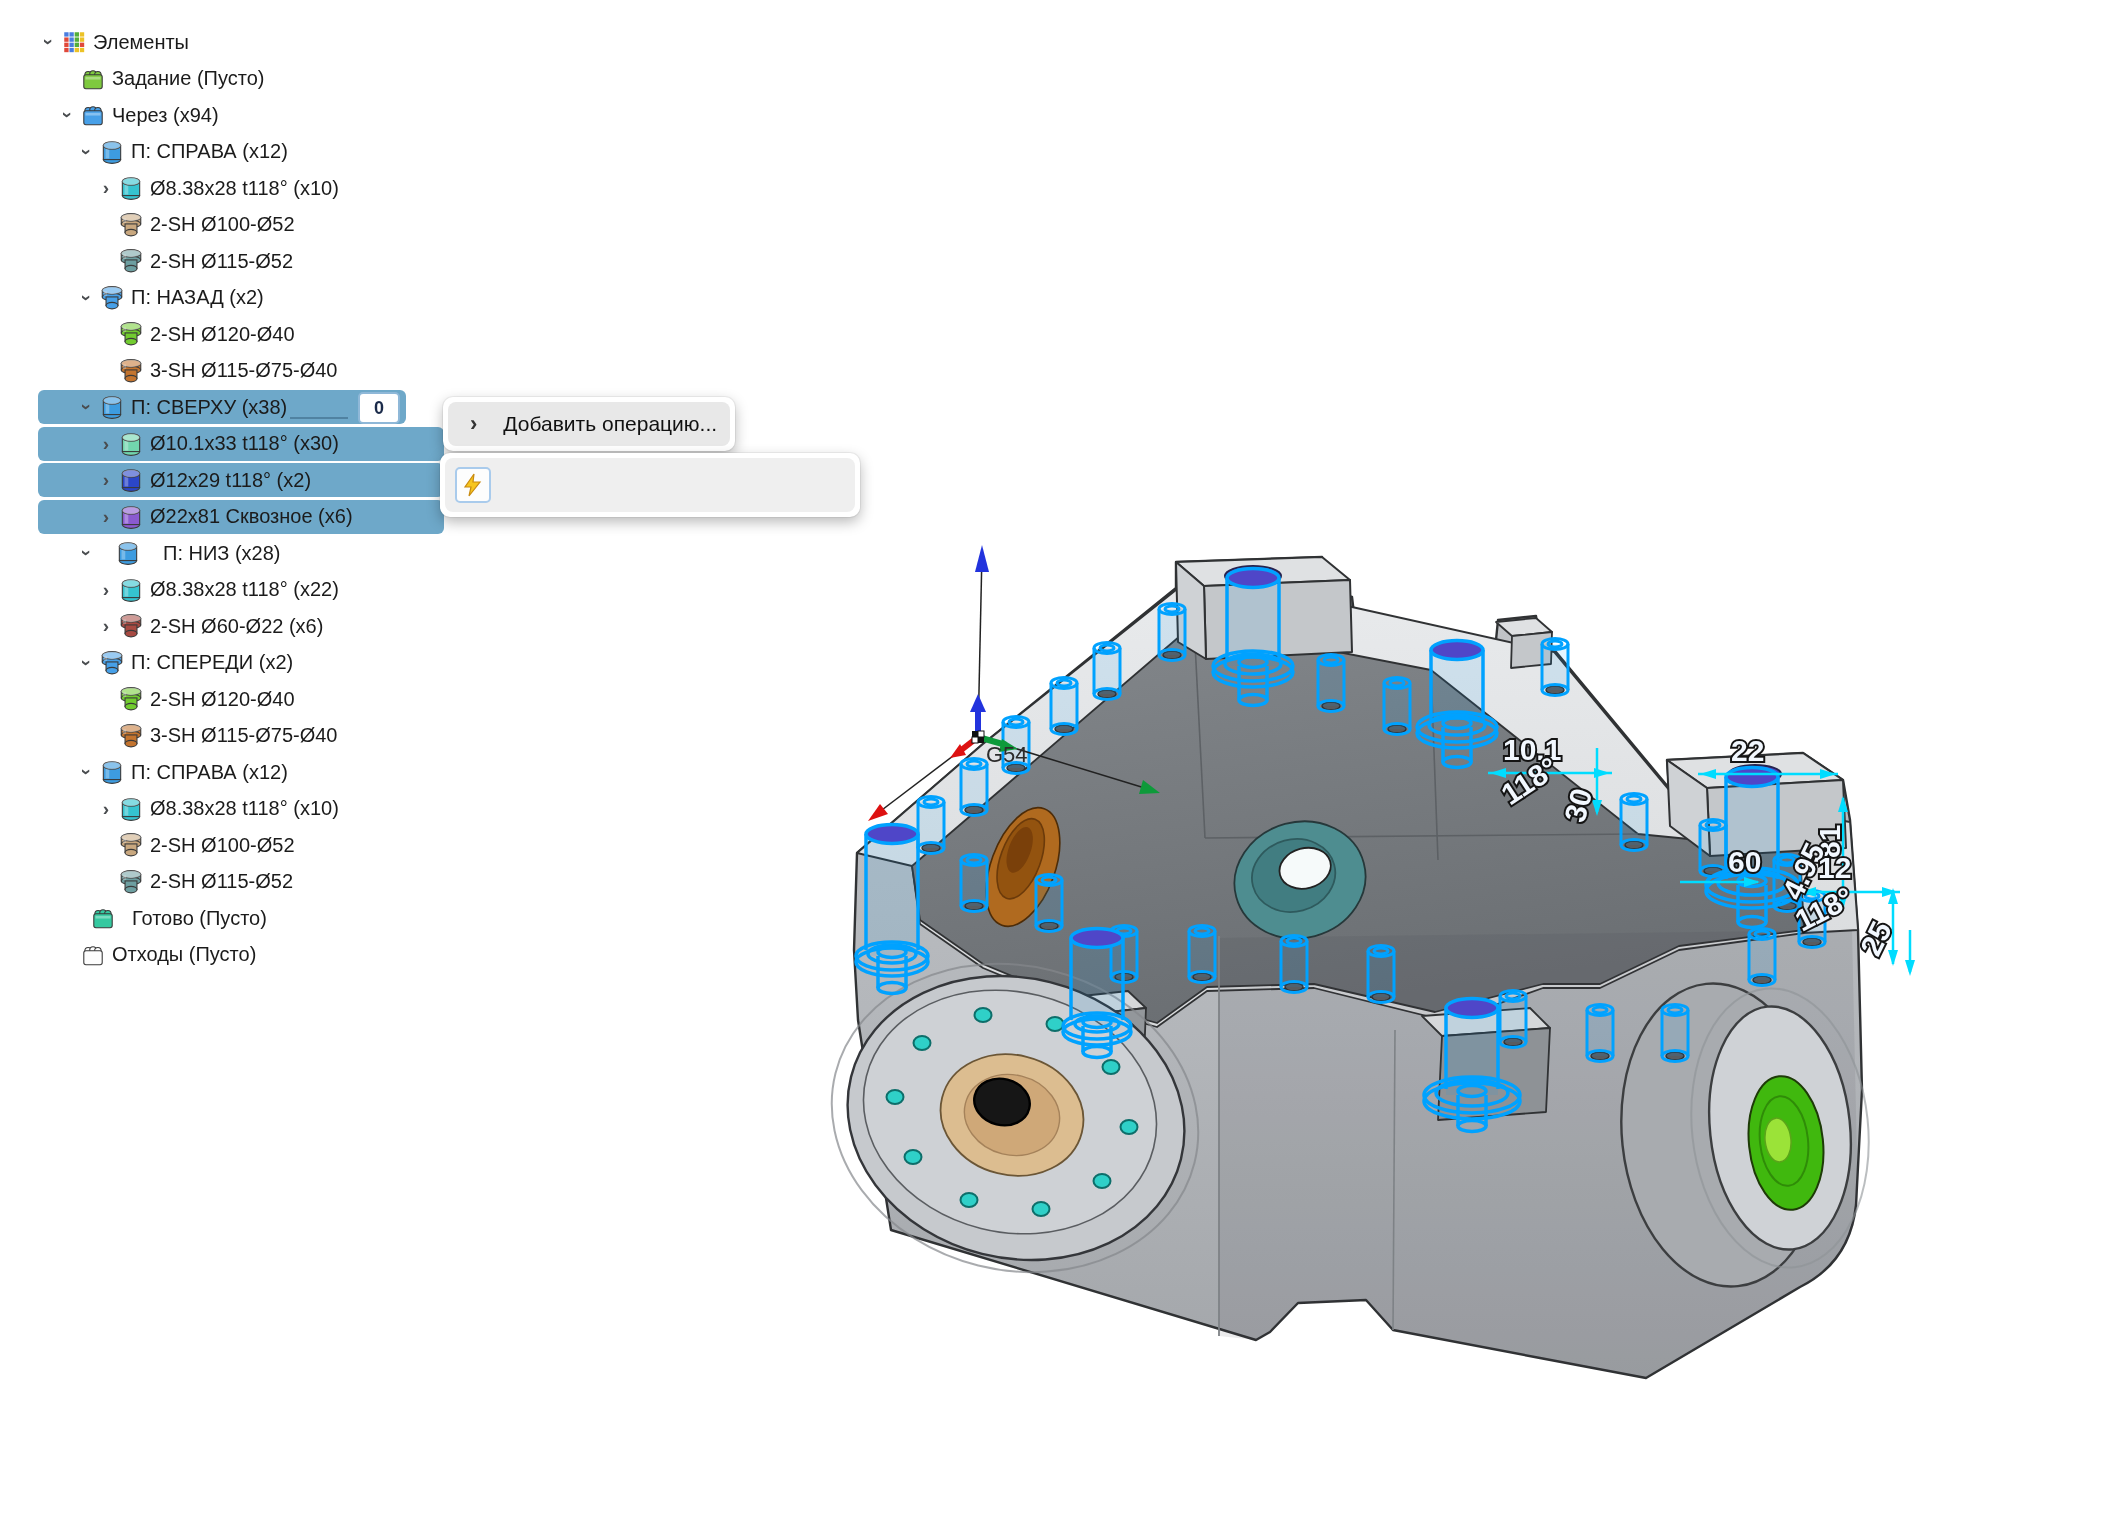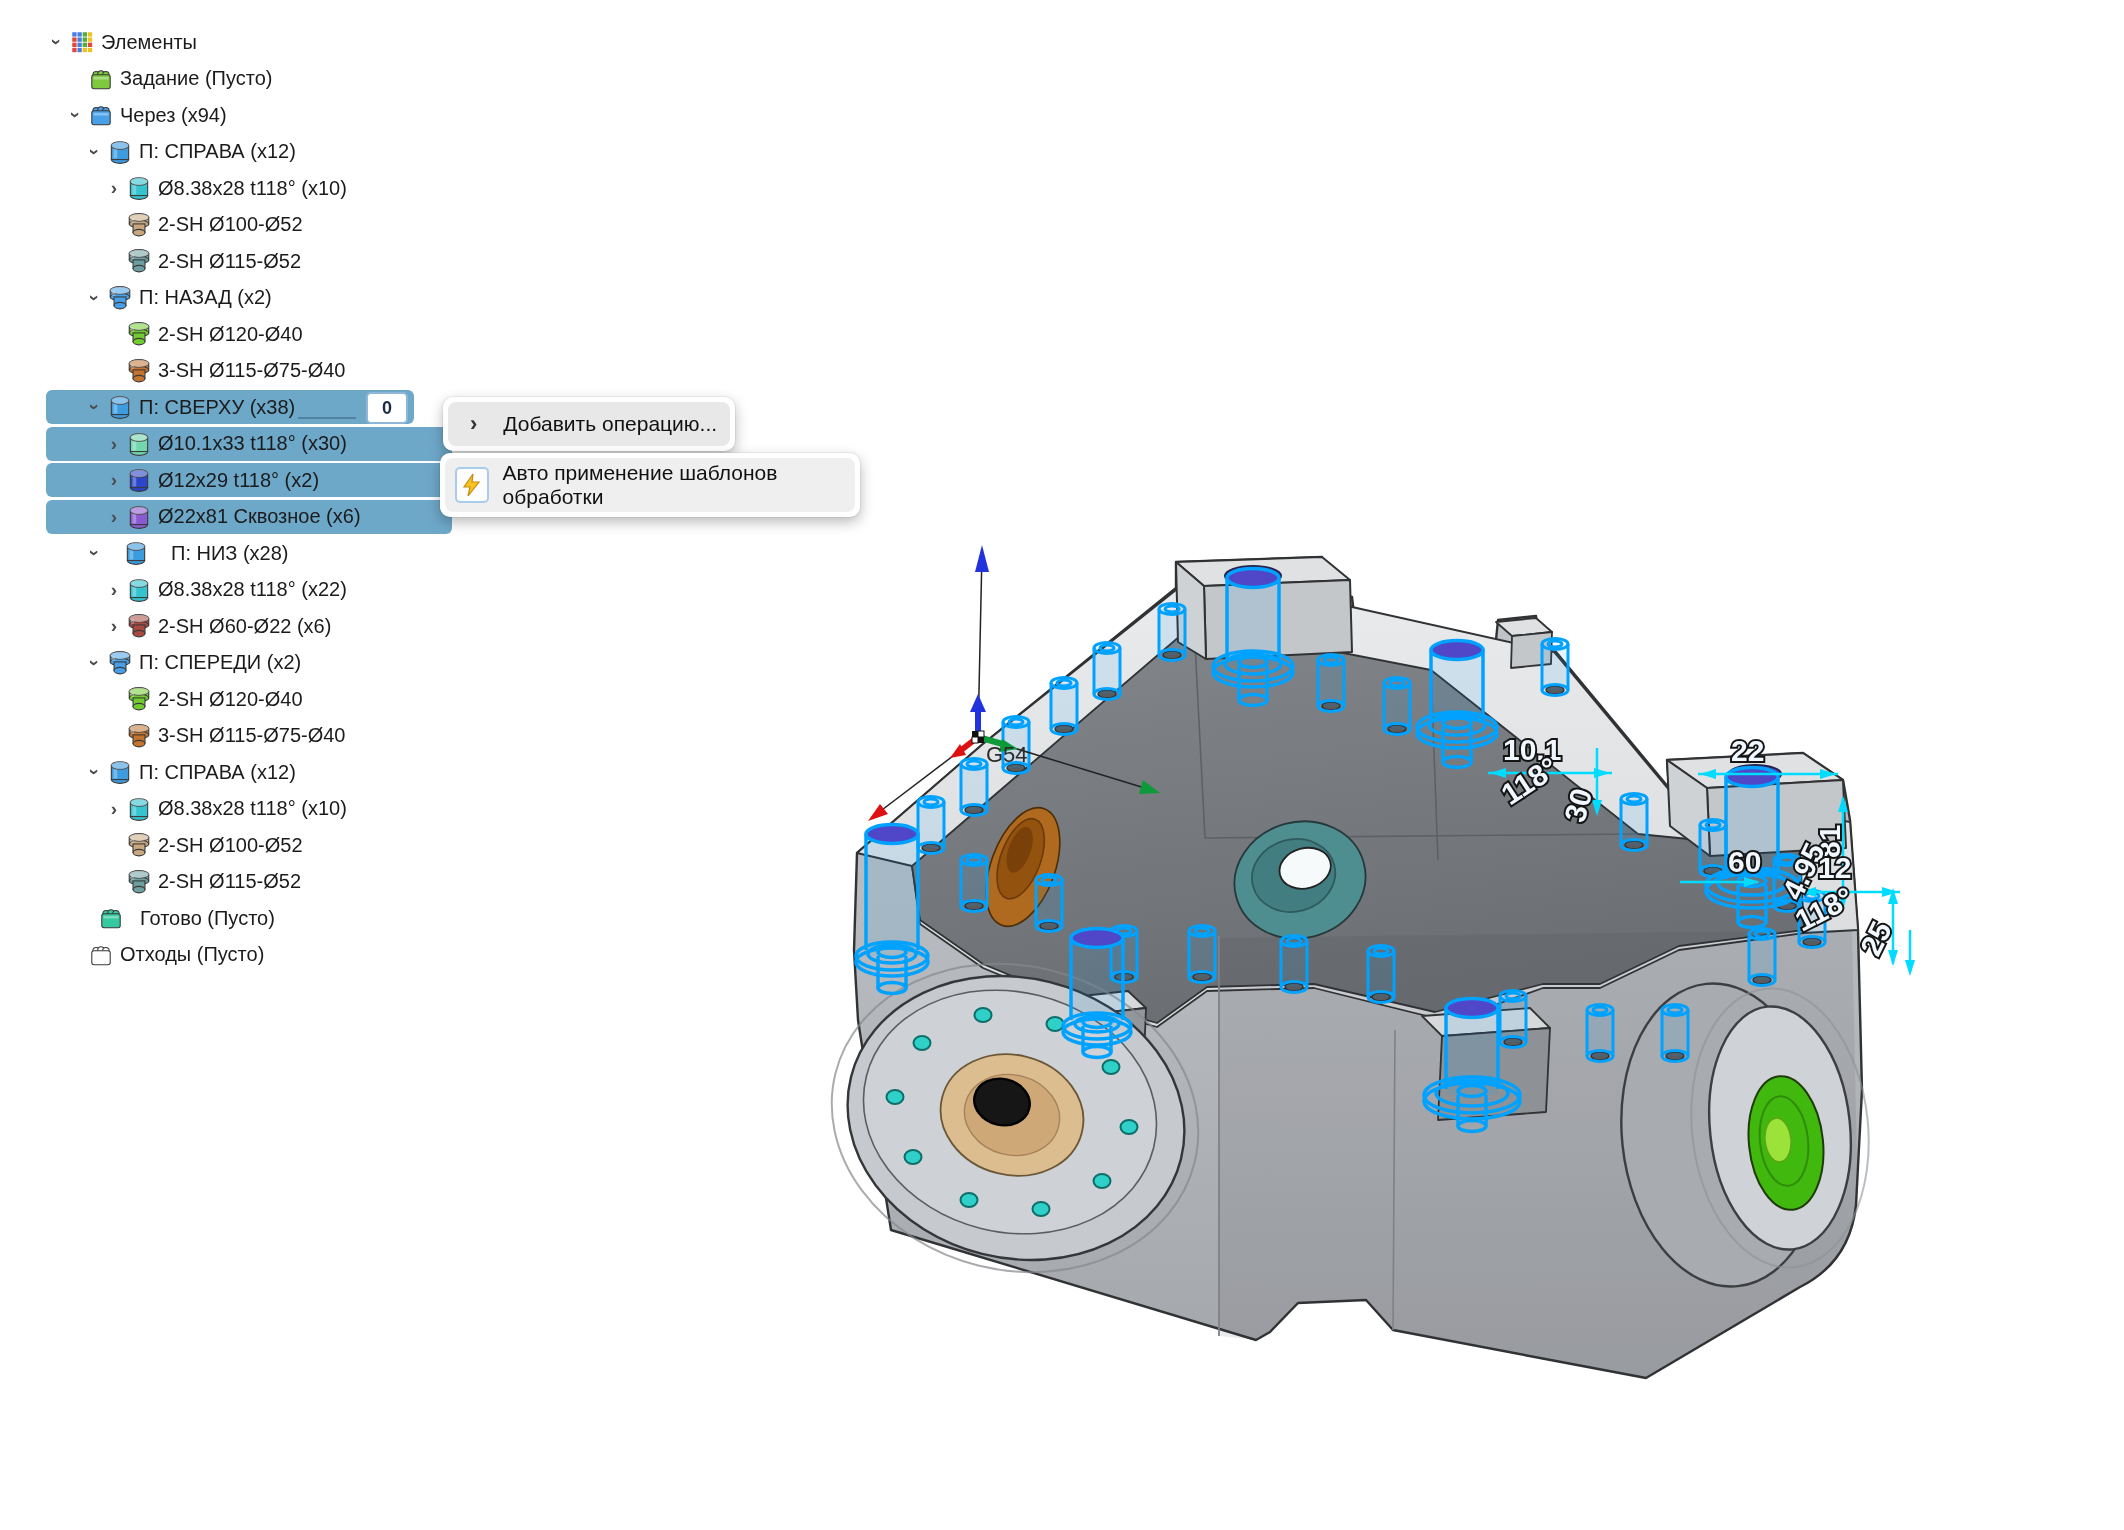--- a/index.html
+++ b/index.html
@@ -3,21 +3,21 @@
 <meta charset="utf-8">
 <style>
   html,body{margin:0;padding:0;background:#ffffff;}
   body{width:2124px;height:1530px;position:relative;overflow:hidden;
        font-family:"Liberation Sans", sans-serif;}
 
   
   #viewport{position:absolute;left:0;top:0;width:2124px;height:1530px;z-index:0;}
 
   
-  #tree{position:absolute;left:16px;top:0;width:560px;height:1000px;z-index:2;}
+  #tree{position:absolute;left:8px;top:0;width:560px;height:1000px;z-index:2;}
   .trow{position:absolute;height:34px;display:flex;align-items:center;
         font-size:20px;color:#1b1b1b;white-space:nowrap;cursor:default;}
   .trow.sel{border-radius:6px;}
   .tchev{width:26px;height:24px;display:flex;align-items:center;justify-content:center;
          font-size:19px;color:#4a4d50;font-weight:bold;flex:0 0 26px;}
   .tchev.open span{display:inline-block;transform:rotate(90deg);}
   .ticon{width:24px;height:26px;margin-right:7px;flex:0 0 24px;display:flex;align-items:center;}
   .tlabel{padding-right:6px;}
   .badge{position:absolute;right:6px;top:2px;width:38px;height:28px;background:#ffffff;
          border:2px solid #8fb8d8;border-radius:5px;display:flex;align-items:center;
@@ -921,15 +921,14 @@
     <span>Добавить операцию...</span>
   </div>
 </div>
 <div id="popupB" class="popup">
   <div class="mitem">
     <span class="bolt-box">
       <svg width="24" height="24" viewBox="0 0 24 24">
         <polygon points="13,1 4,14 10,14 8,23 19,9 12,9" fill="#f7c51e" stroke="#c88a10" stroke-width="1.2"></polygon>
       </svg>
     </span>
-    <span>Авто применение шаблонов обработки</span>
   </div>
 </div>
 
 </body></html>

